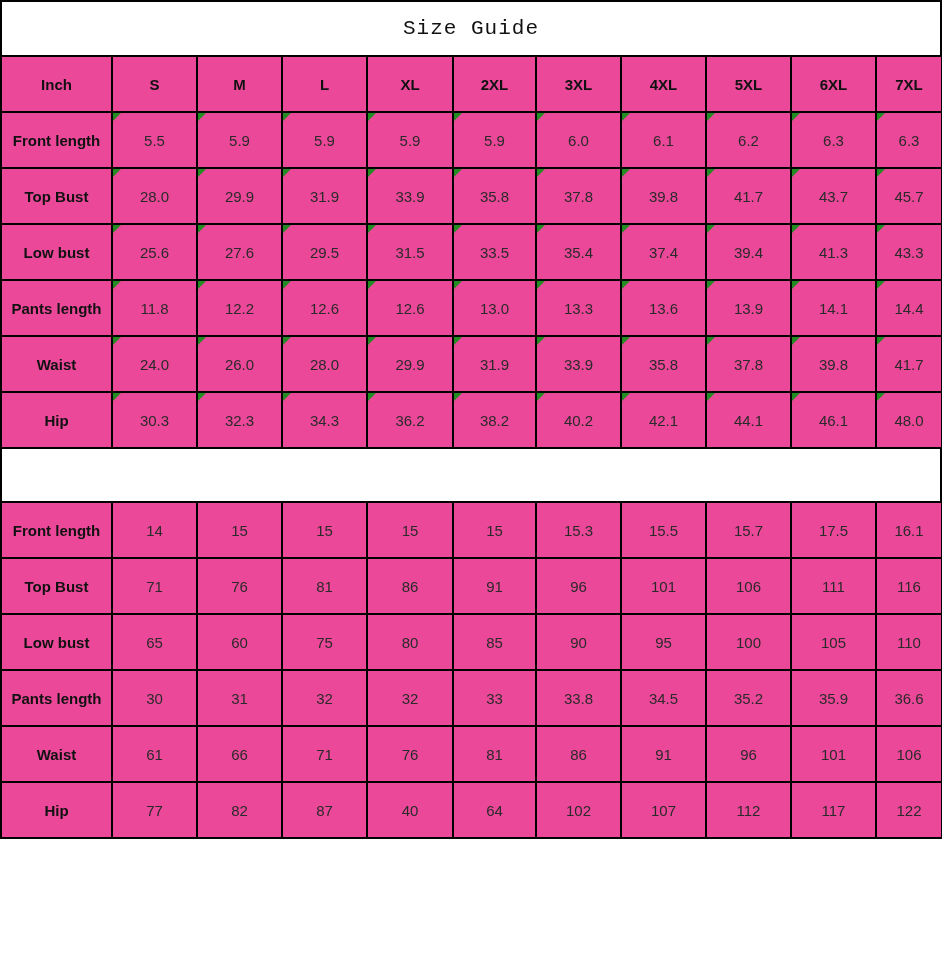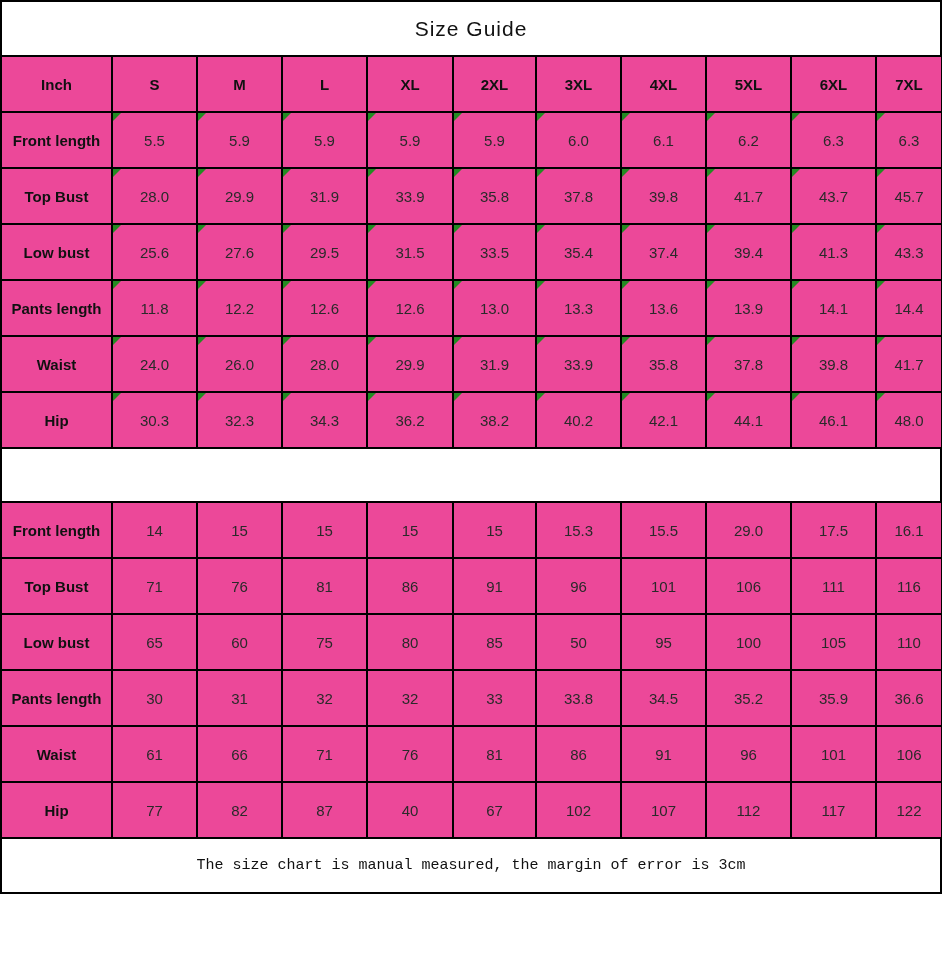--- a/index.html
+++ b/index.html
@@ -19,21 +19,21 @@
     box-sizing: border-box;
     width: 942px;
     border: 2px solid #000;
     display: flex;
     align-items: center;
     justify-content: center;
     background: #fff;
   }
   .title-band {
     height: 57px;
-    font-family: Liberation Sans, sans-serif;
+    font-family: Liberation Mono, monospace;
     font-size: 21px;
     letter-spacing: 1px;
     color: #111;
   }
   .spacer-band {
     height: 56px;
     margin-top: -2px;
   }
   .footer-band {
     height: 57px;
@@ -221,21 +221,21 @@
     <tbody>
         <tr>
           <th>Front length</th>
           <td>14</td>
           <td>15</td>
           <td>15</td>
           <td>15</td>
           <td>15</td>
           <td>15.3</td>
           <td>15.5</td>
-          <td>29.0</td>
+          <td>15.7</td>
           <td>17.5</td>
           <td>16.1</td>
         </tr>
         <tr>
           <th>Top Bust</th>
           <td>71</td>
           <td>76</td>
           <td>81</td>
           <td>86</td>
           <td>91</td>
@@ -245,21 +245,21 @@
           <td>111</td>
           <td>116</td>
         </tr>
         <tr>
           <th>Low bust</th>
           <td>65</td>
           <td>60</td>
           <td>75</td>
           <td>80</td>
           <td>85</td>
-          <td>50</td>
+          <td>90</td>
           <td>95</td>
           <td>100</td>
           <td>105</td>
           <td>110</td>
         </tr>
         <tr>
           <th>Pants length</th>
           <td>30</td>
           <td>31</td>
           <td>32</td>
@@ -283,25 +283,24 @@
           <td>96</td>
           <td>101</td>
           <td>106</td>
         </tr>
         <tr>
           <th>Hip</th>
           <td>77</td>
           <td>82</td>
           <td>87</td>
           <td>40</td>
-          <td>67</td>
+          <td>64</td>
           <td>102</td>
           <td>107</td>
           <td>112</td>
           <td>117</td>
           <td>122</td>
         </tr>
       </tbody>
   </table>
 
-  <div class="band footer-band">The size chart is manual measured, the margin of error is 3cm</div>
 
 </div>
 
 </body></html>

